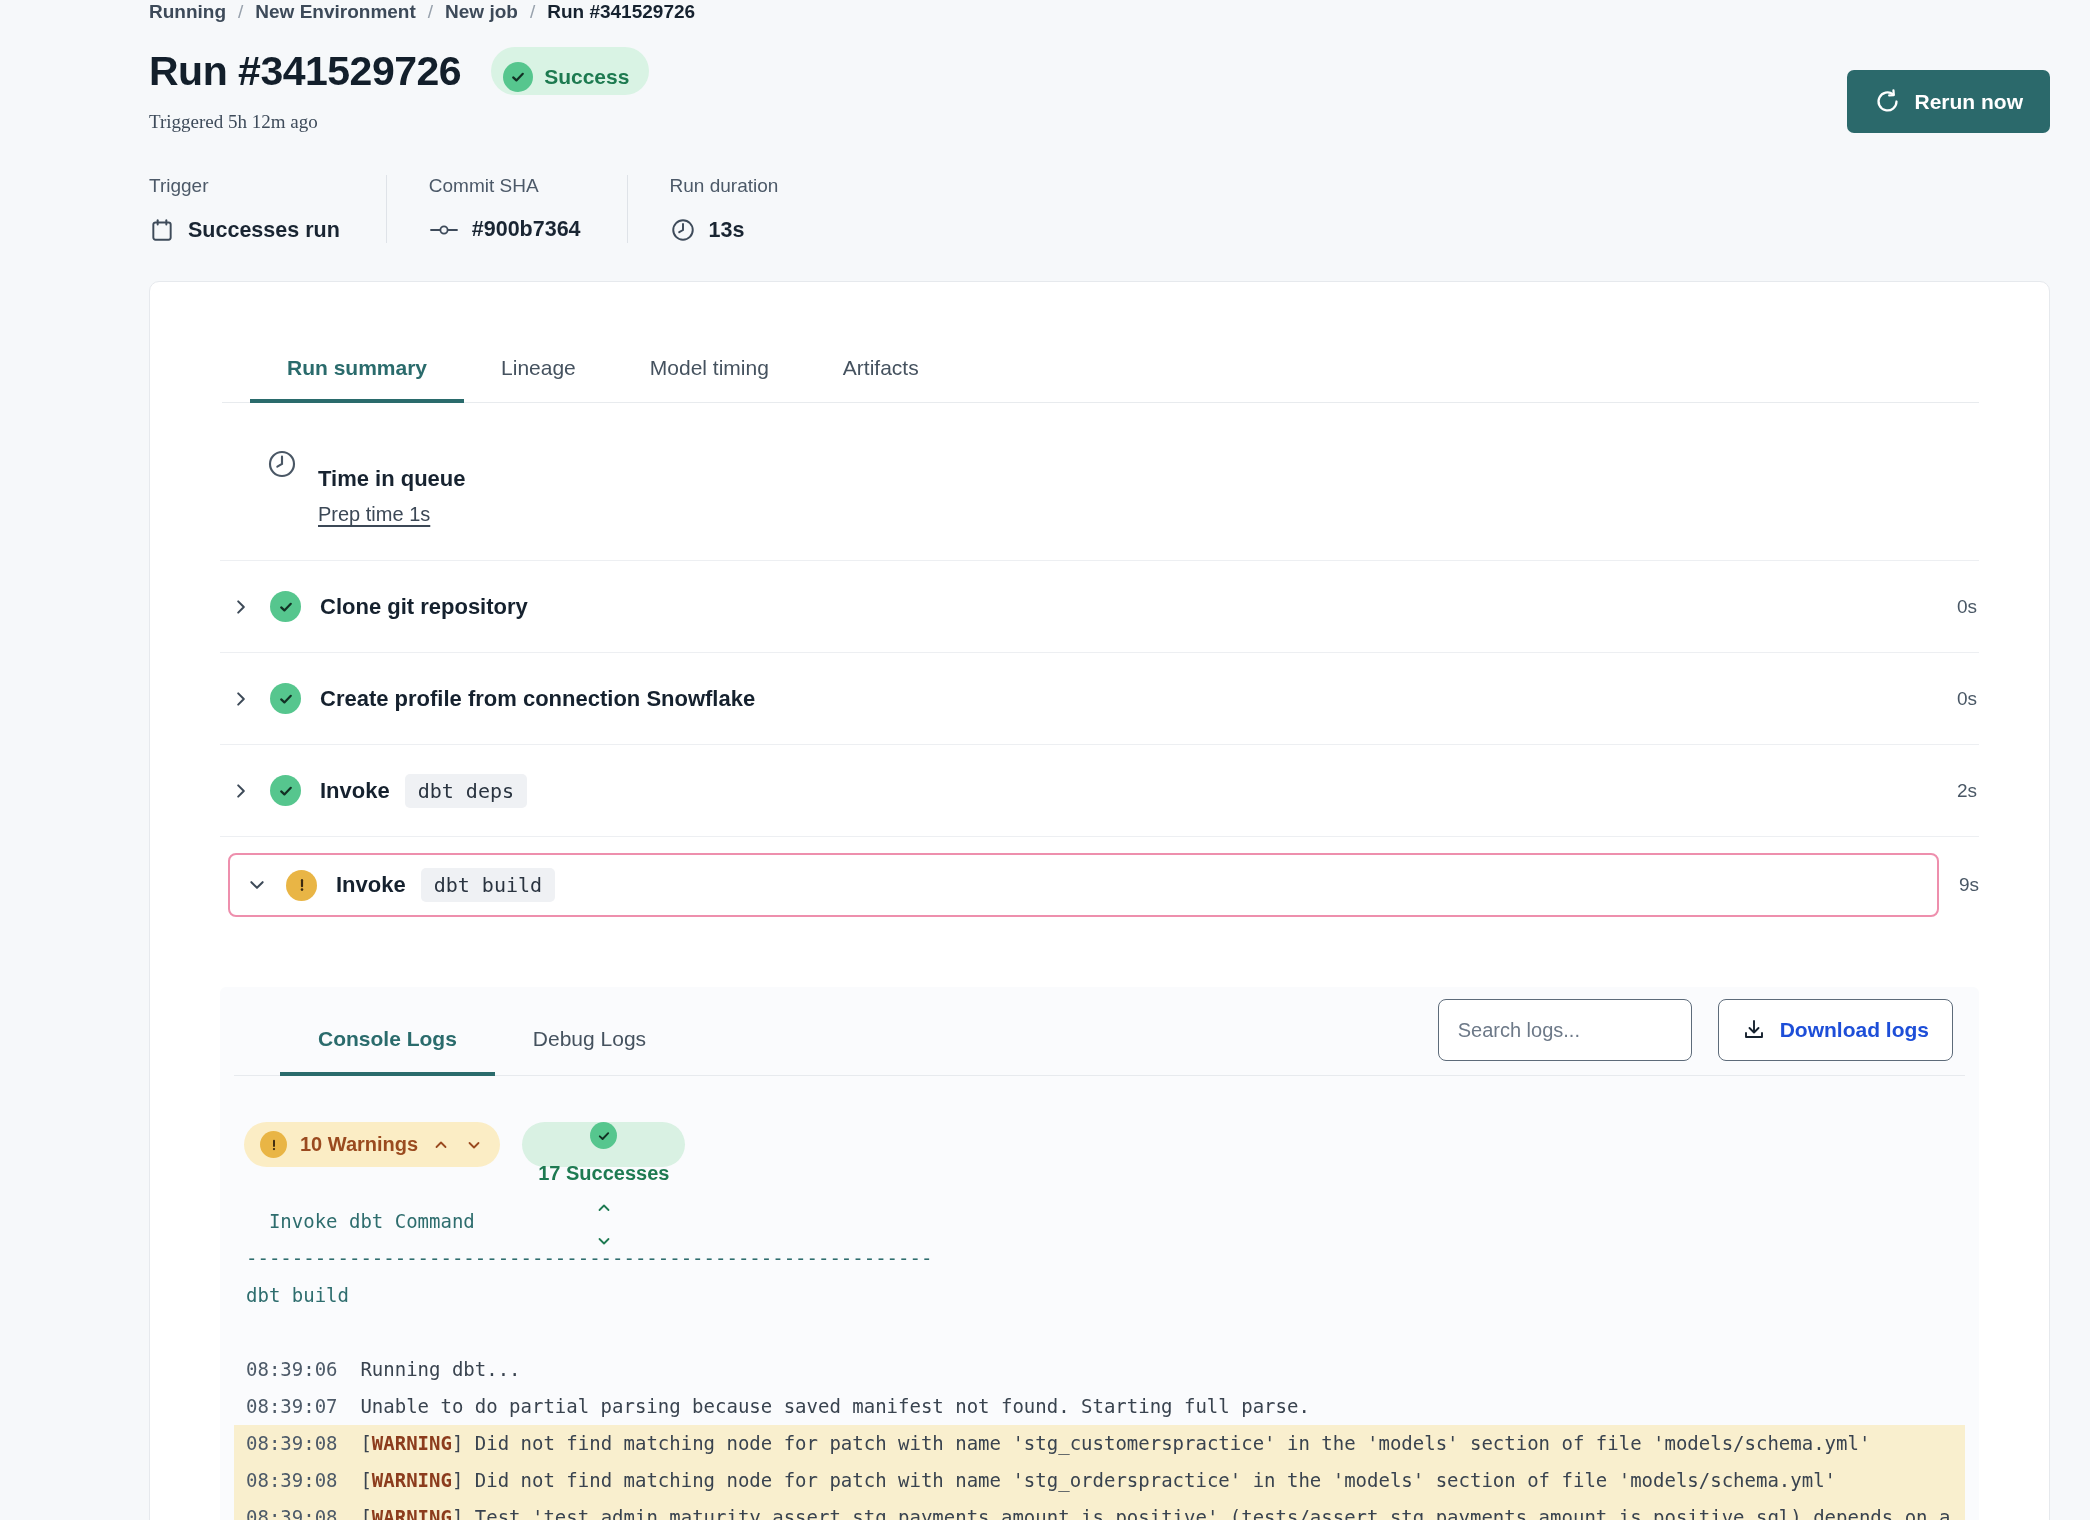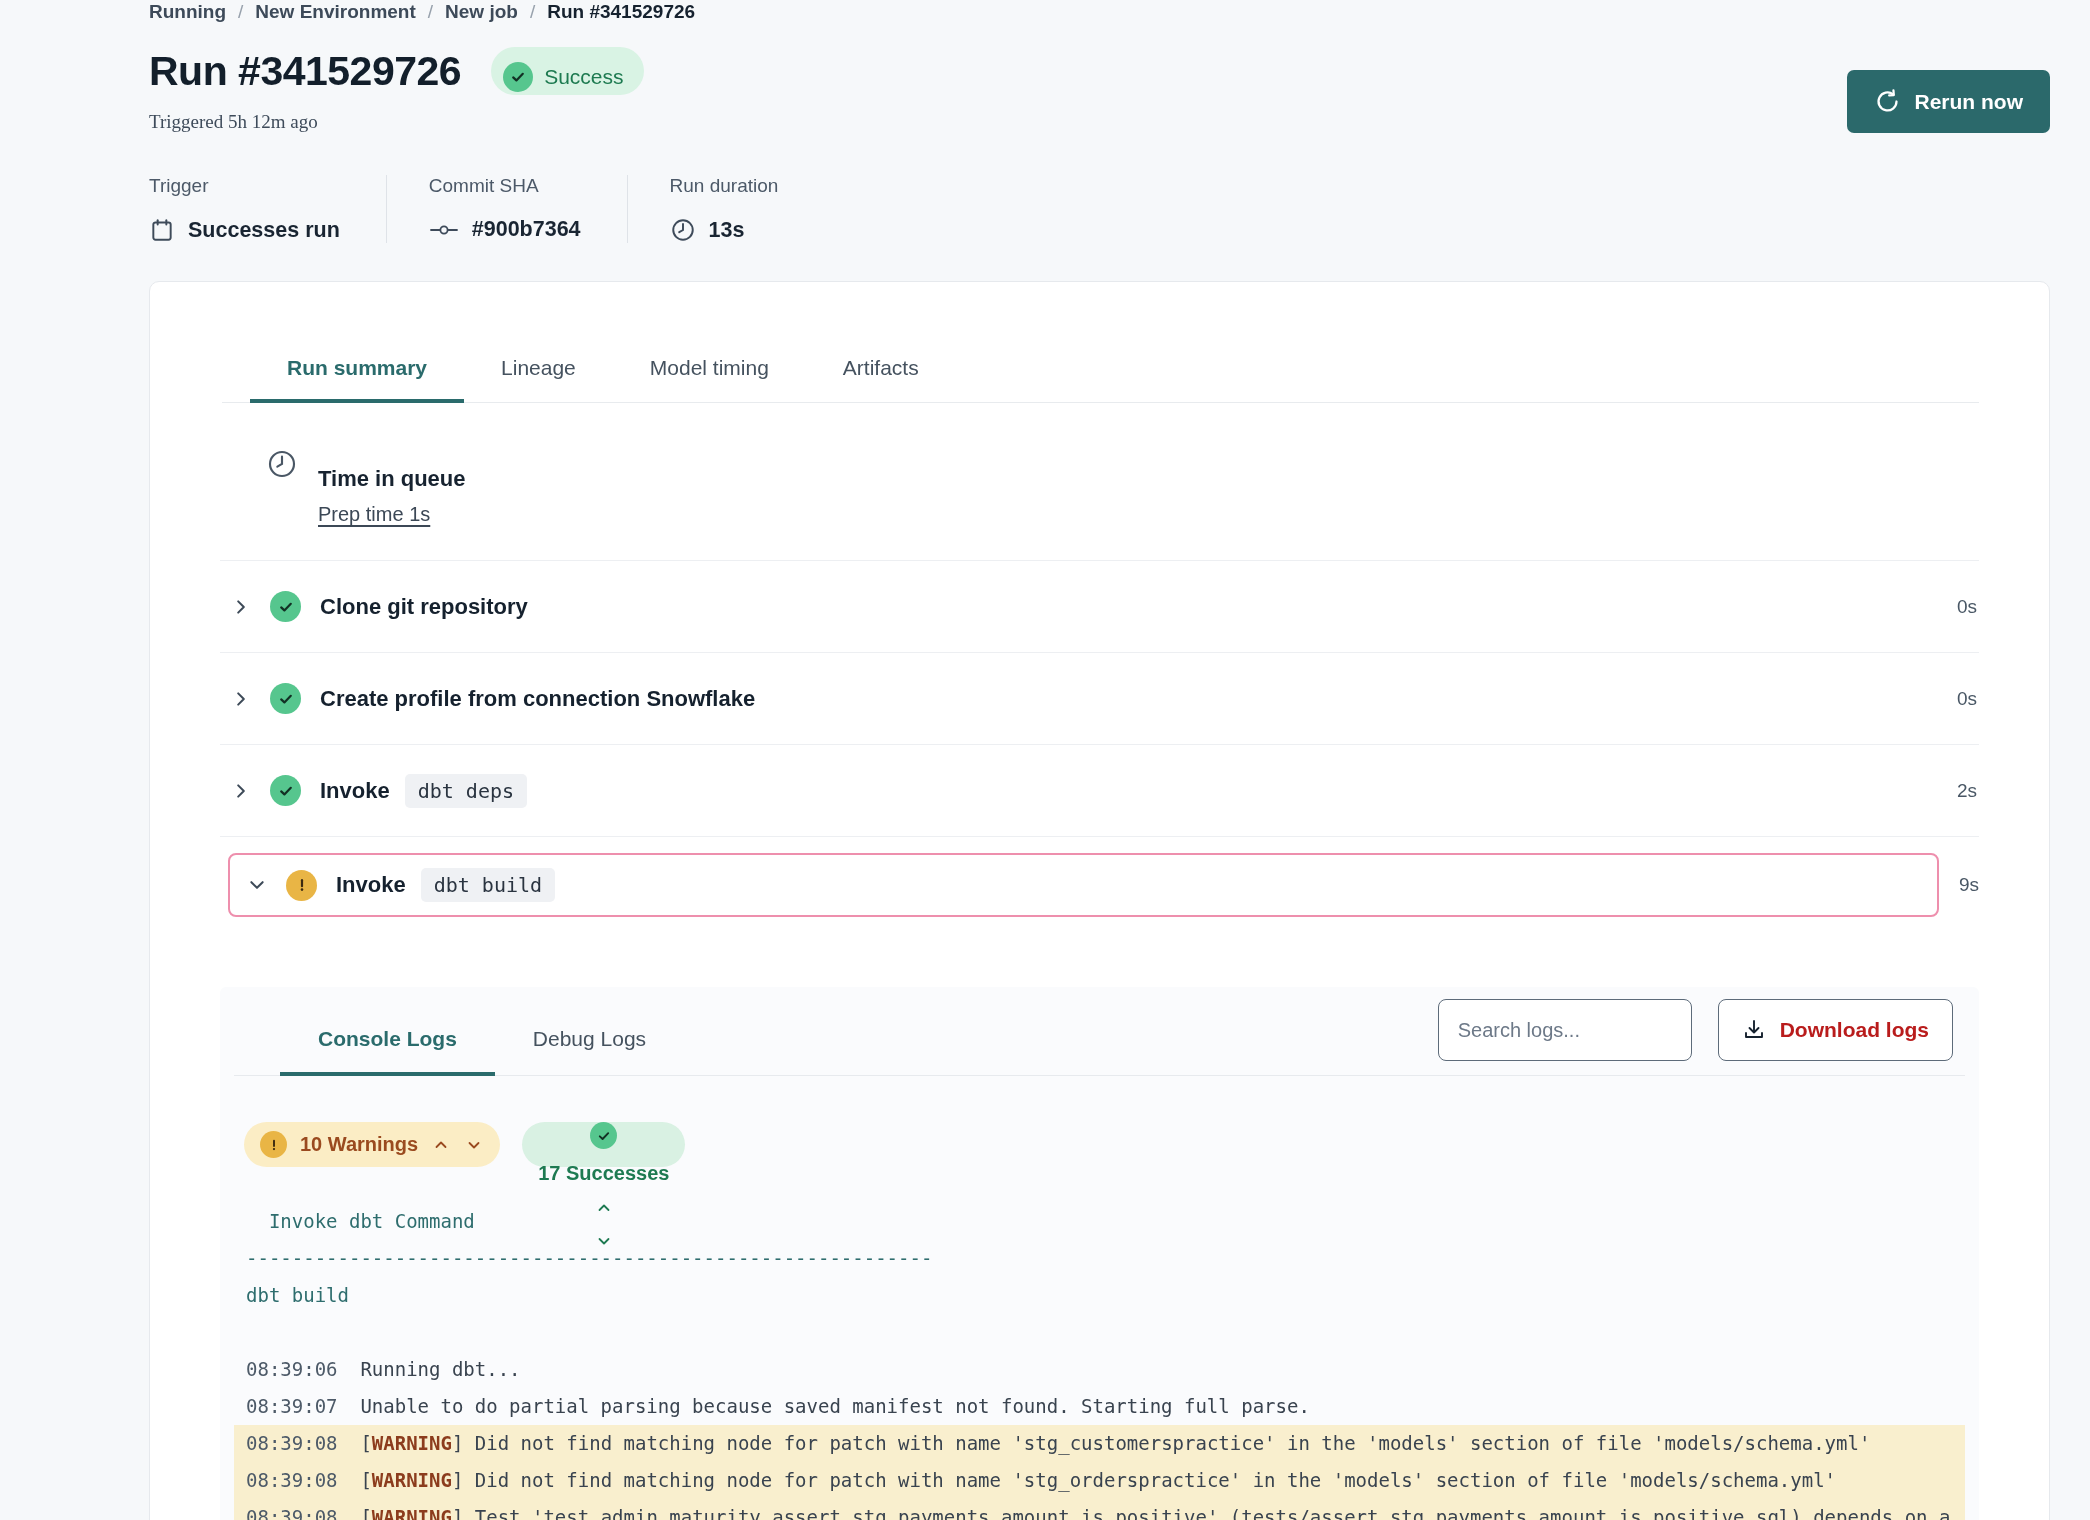--- a/index.html
+++ b/index.html
@@ -16,21 +16,21 @@
   
   .breadcrumb { padding-top:1px; font-size:19px; color:#3d4a59; display:flex; gap:12px; align-items:center; font-weight:600; }
   .breadcrumb .sep { color:#97a1ac; font-weight:400; }
   .breadcrumb .crumb { cursor:pointer; }
   .breadcrumb .crumb.current { color:#16222f; font-weight:700; }
 
   
   .title-row { margin-top:24px; display:flex; align-items:center; gap:30px; }
   .page-title { font-size:41px; font-weight:700; color:#131f2b; letter-spacing:-0.5px; }
   .status-pill {
-    background:#d9f3e4; color:#1d7a50; font-size:21px; font-weight:400;
+    background:#d9f3e4; color:#1d7a50; font-size:21px; font-weight:700;
     height:48px; border-radius:24px; padding:12px 20px 0 12px;
     display:inline-flex; align-items:center; gap:11px;
   }
   .circle-icon { border-radius:50%; display:inline-flex; align-items:center; justify-content:center; flex:0 0 auto; }
   .circle-icon.green { background:#56c68e; }
   .circle-icon.amber { background:#e9b545; }
   .triggered { margin-top:16px; font-size:19px; color:#3e4b5a;font-family:Liberation Serif, serif; }
 
   .rerun-btn {
     position:absolute; top:70px; right:0;
@@ -91,21 +91,21 @@
   .console-tab.active { color:#2a6b6c; font-weight:700; }
   .console-tab.active::after { content:""; position:absolute; left:0; right:0; bottom:-1px; height:4px; background:#2a6b6c; }
   .console-controls { margin-left:auto; display:flex; gap:26px; align-items:center; padding-bottom:14px; }
   .search-input {
     width:254px; height:62px; border:1px solid #5d6b7a; border-radius:8px; background:#ffffff;
     font-size:20px; padding:0 19px; color:#192532; font-family:"Liberation Sans", sans-serif; outline:none;
   }
   .search-input::placeholder { color:#6d7988; }
   .download-btn {
     height:62px; border:1px solid #5d6b7a; border-radius:8px; background:#ffffff;
-    font-size:21px; color:#b91c1c; font-weight:600; padding:0 23px;
+    font-size:21px; color:#1d4ed8; font-weight:600; padding:0 23px;
     display:flex; align-items:center; gap:14px; cursor:pointer; font-family:"Liberation Sans", sans-serif;
   }
 
   .badge-row { display:flex; gap:22px; margin:46px 0 0 10px;text-align:center; }
   .count-pill { height:45px; border-radius:23px; display:flex; align-items:center; gap:13px; padding:0 16px; font-size:20px; font-weight:700; }
   .count-pill.warning { background:#fbedc5; color:#9a4a1f; }
   .count-pill.success { background:#d9f1e3; color:#1e7a52;flex-direction:column; }
   .pill-chev { display:flex; align-items:center; cursor:pointer; padding:2px; color:inherit; }
 
   

